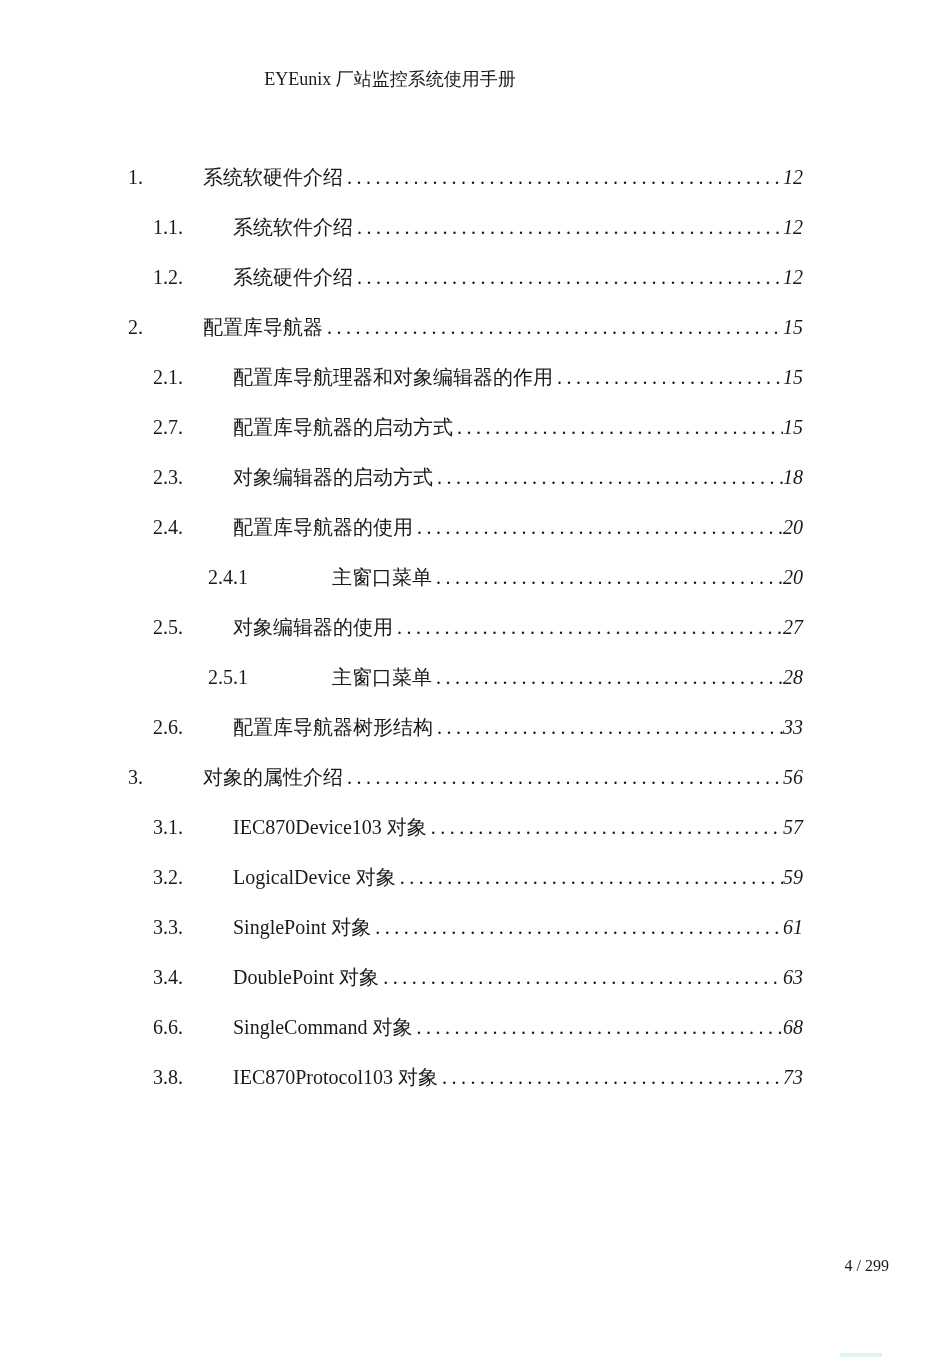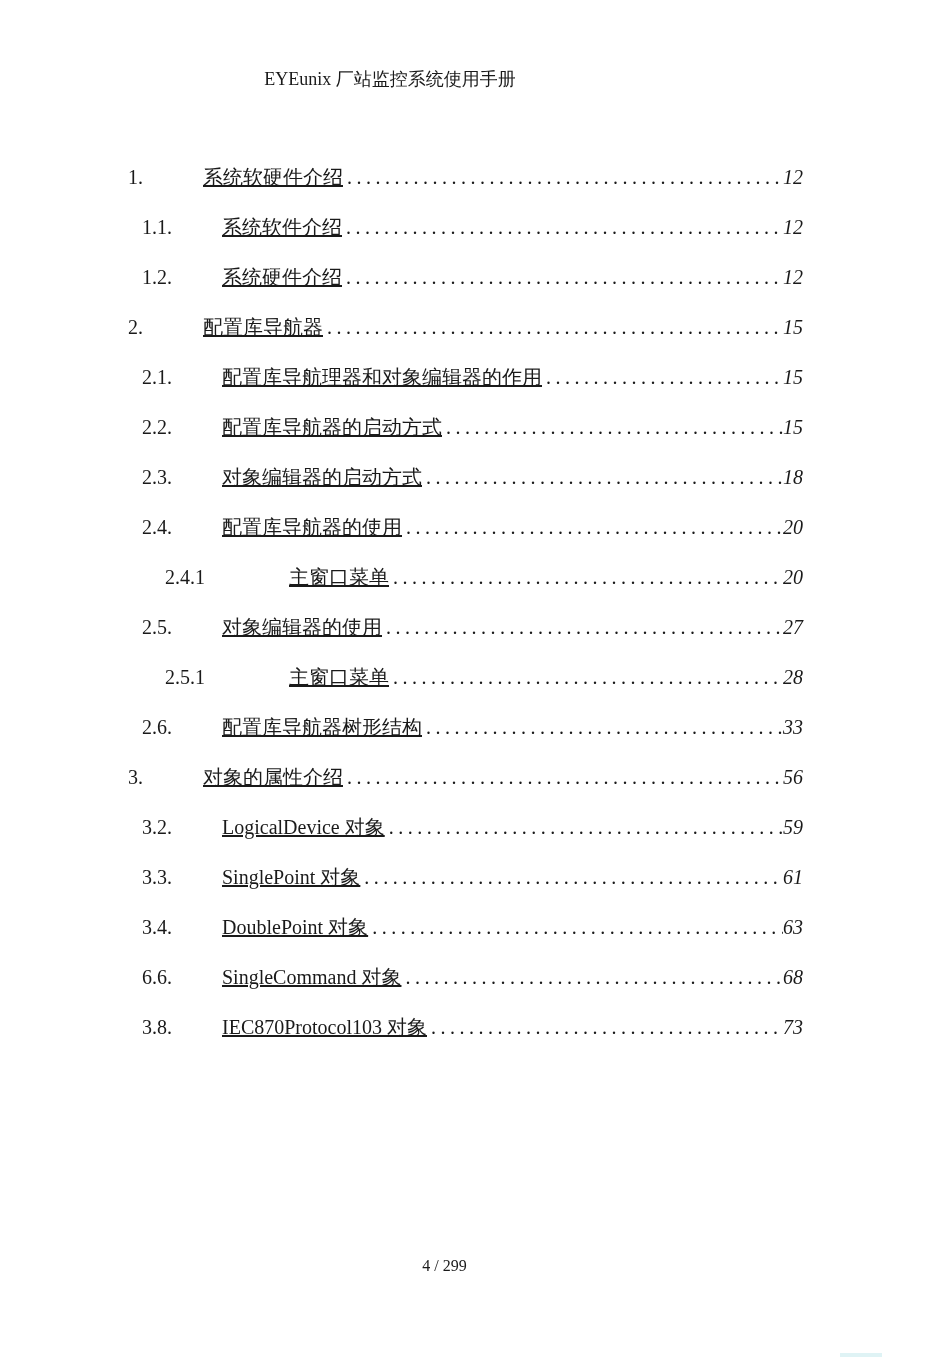--- a/index.html
+++ b/index.html
@@ -36,48 +36,47 @@
     align-items: flex-start;
     height: 50px;
     font-size: 20px;
     line-height: 24px;
     white-space: nowrap;
   }
   .toc-row .num {
     flex: 0 0 auto;
   }
   .toc-row.lvl1 .num { width: 75px; }
-  .toc-row.lvl2       { margin-left: 14px; }
+  .toc-row.lvl2       { margin-left: 25px; }
   .toc-row.lvl2 .num  { width: 80px; }
-  .toc-row.lvl3       { margin-left: 37px; }
+  .toc-row.lvl3       { margin-left: 80px; }
   .toc-row.lvl3 .num  { width: 124px; }
   .toc-row .title {
     flex: 0 0 auto;
-    text-decoration: underline;
   }
   .toc-row .leader {
     flex: 1 1 auto;
     overflow: hidden;
     height: 24px;
     padding: 0 3px 0 4px;
     letter-spacing: 4.5px;
   }
   .toc-row .leader::after {
     content: "..........................................................................................................................................";
   }
   .toc-row .page {
     flex: 0 0 auto;
     font-style: italic;
   }
   .page-footer {
     position: absolute;
     top: 1256px;
     left: 0;
     width: 889px;
-    text-align: center;
+    text-align: right;
     font-size: 16px;
     line-height: 20px;
   }
   .edge-artifact {
     position: absolute;
     left: 840px;
     top: 1353px;
     width: 42px;
     height: 4px;
     background: rgba(185, 228, 232, 0.45);
@@ -118,21 +117,21 @@
   </div>
 
   <div class="toc-row lvl2">
     <span class="num">2.1.</span>
     <span class="title">配置库导航理器和对象编辑器的作用</span>
     <span class="leader"></span>
     <span class="page">15</span>
   </div>
 
   <div class="toc-row lvl2">
-    <span class="num">2.2.</span>
+    <span class="num">2.7.</span>
     <span class="title">配置库导航器的启动方式</span>
     <span class="leader"></span>
     <span class="page">15</span>
   </div>
 
   <div class="toc-row lvl2">
     <span class="num">2.3.</span>
     <span class="title">对象编辑器的启动方式</span>
     <span class="leader"></span>
     <span class="page">18</span>
@@ -174,20 +173,26 @@
     <span class="page">33</span>
   </div>
 
   <div class="toc-row lvl1">
     <span class="num">3.</span>
     <span class="title">对象的属性介绍</span>
     <span class="leader"></span>
     <span class="page">56</span>
   </div>
 
+  <div class="toc-row lvl2">
+    <span class="num">3.1.</span>
+    <span class="title">IEC870Device103 对象</span>
+    <span class="leader"></span>
+    <span class="page">57</span>
+  </div>
 
   <div class="toc-row lvl2">
     <span class="num">3.2.</span>
     <span class="title">LogicalDevice 对象</span>
     <span class="leader"></span>
     <span class="page">59</span>
   </div>
 
   <div class="toc-row lvl2">
     <span class="num">3.3.</span>

